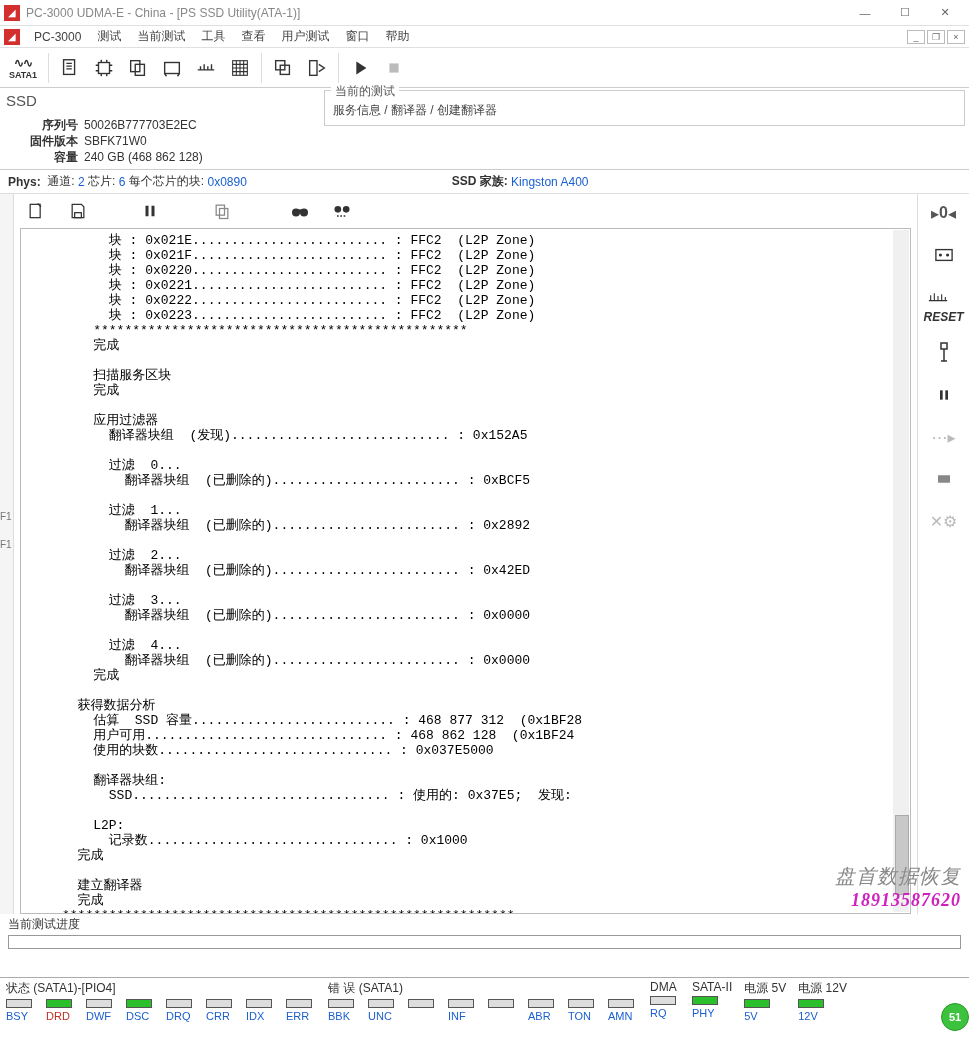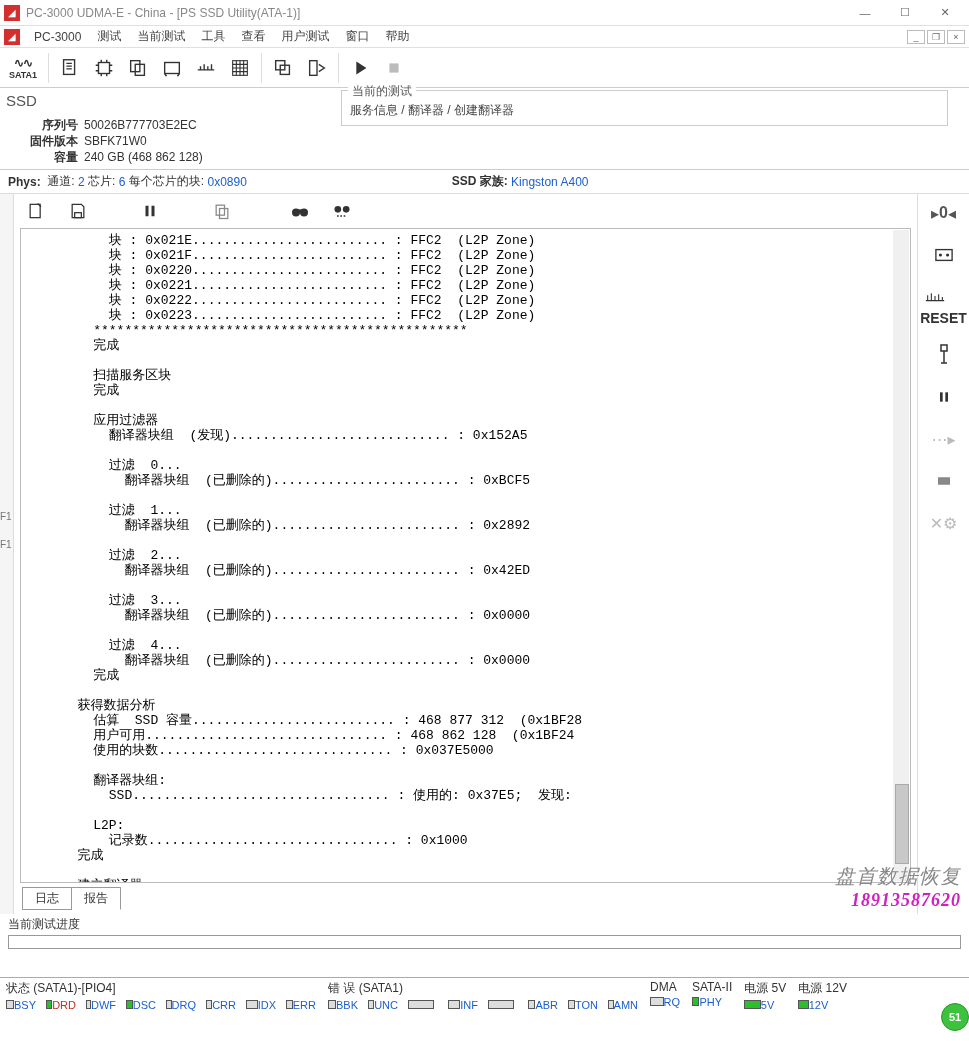--- a/index.html
+++ b/index.html
@@ -27,37 +27,37 @@
 .tb-sata .wave{font-size:12px;letter-spacing:-1px;}
 
 
 .info-area { display: flex; border-bottom: 1px solid #ccc; }
 .info-left { width: 320px; padding: 4px 6px; }
 .info-left .grp-title { color: #555; font-size: 15px; margin-bottom:8px;}
 .info-row { display: flex; font-size: 12px; line-height: 16px; }
 .info-label { width: 72px; text-align: right; color: #333; font-weight:bold;}
 .info-val { padding-left: 6px; color: #333; }
 .info-right { flex: 1; display: flex; flex-direction: column; }
-.info-box { border: 1px solid #ccc; margin: 2px 21px; padding: 0; }
+.info-box { border: 1px solid #ccc; margin: 2px 4px; padding: 0; }
 .info-box-title { position: relative; top: -8px; left: 6px; background: #fff; padding: 0 4px; color: #555; display: inline-block; font-size: 12px; }
 .info-box-content { padding: 0 8px 6px 8px; margin-top: -6px; font-size: 12px; color: #444; }
 
 
 .phys-line { padding: 3px 8px; font-size: 12px; display: flex; align-items: center; border-bottom:1px solid #ddd;}
 .phys-line b { font-weight: bold; }
 .phys-line .blue { color: #1a5fd0; }
 .phys-line .spacer { flex: 0.55; }
 
 
 .main-wrap { display: flex; height: 720px; }
 .left-gutter { width: 14px; background: #f5f5f5; border-right:1px solid #ddd;}
 .main-col { flex: 1; display: flex; flex-direction: column; position:relative;}
 .right-tools { width: 52px; background: #fff; border-left: 1px solid #ddd; display: flex; flex-direction: column; align-items: center; padding-top: 6px; gap: 16px; }
 .right-tools .rt-btn { width: 30px; height: 26px; display: flex; align-items: center; justify-content: center; color: #555; font-size:16px;}
-.right-tools .rt-label{font-size:14px;text-align:center;color:#333;font-weight:bold;}
+.right-tools .rt-label{font-size:12px;text-align:center;color:#333;font-weight:bold;font-style:italic;}
 
 
 .log-tb { height: 34px; display: flex; align-items: center; padding: 0 10px; gap: 18px; }
 .log-tb .lt-btn { width: 24px; height: 24px; display:flex;align-items:center;justify-content:center;color:#444;}
 
 
 .log-area { flex: 1; border: 1px solid #bbb; margin: 0 6px; padding: 4px 2px; overflow: hidden; background: #fff; font-family: "SimSun","NSimSun","Courier New", monospace; font-size: 13px; line-height: 15px; white-space: pre; color: #000; position:relative;}
 .log-scroll{position:absolute;right:1px;top:1px;bottom:1px;width:16px;background:#f0f0f0;}
 .log-thumb{position:absolute;right:1px;bottom:18px;width:14px;height:80px;background:#c8c8c8;border:1px solid #aaa;}
 
@@ -74,21 +74,21 @@
 
 
 .progress-wrap { padding: 2px 8px 4px 8px; font-size:12px;}
 .progress-bar { height: 14px; border: 1px solid #999; background: #fff; margin-top: 2px; }
 
 
 .status-bar { border-top: 1px solid #aaa; padding: 2px 6px 0 6px; display: flex; gap: 12px; font-size: 12px; margin-top: 24px; }
 .status-grp { }
 .status-grp-title { color: #333; font-size: 12px; margin-bottom: 2px; }
 .status-leds { display: flex; gap: 10px; }
-.status-led { display: flex; flex-direction: row; align-items: center; width: 30px; }
+.status-led { display: flex; flex-direction: column; align-items: flex-start; width: 30px; }
 .led { width: 26px; height: 9px; border: 1px solid #555; background: #ddd; margin-bottom: 2px; }
 .led.on-green { background: #2bc02b; }
 .led-label { font-size: 11px; color: #1a5fd0; }
 .led-label.red { color: #c03020; }
 
 
 .badge-51{position:absolute;right:0;bottom:10px;width:28px;height:28px;border-radius:50%;background:#3cc23c;color:#fff;display:flex;align-items:center;justify-content:center;font-size:11px;font-weight:bold;border:1px solid #2a9a2a;}
 
 
 .fn-strip{position:absolute;left:0;top:510px;font-size:10px;color:#777;line-height:14px;}
@@ -310,24 +310,20 @@
          L2P:
            记录数................................ : 0x1000
        完成
 
        建立翻译器
        完成
      **********************************************************
      完成
    ************************************************************
  测试完成</span><div class="log-scroll"></div><div class="log-thumb"></div></div>
-    <div class="log-tabs">
-      <div class="log-tab">日志</div>
-      <div class="log-tab active">报告</div>
-    </div>
   </div>
   <div class="right-tools">
     <div class="rt-btn">▸<b>0</b>◂</div>
     <div class="rt-btn">
         <svg width="22" height="18" viewBox="0 0 24 20" fill="none" stroke="#333" stroke-width="1.5">
           <rect x="3" y="4" width="18" height="12"></rect>
           <circle cx="8" cy="10" r="1" fill="#333"></circle>
           <circle cx="16" cy="10" r="1" fill="#333"></circle>
         </svg>
       </div>

